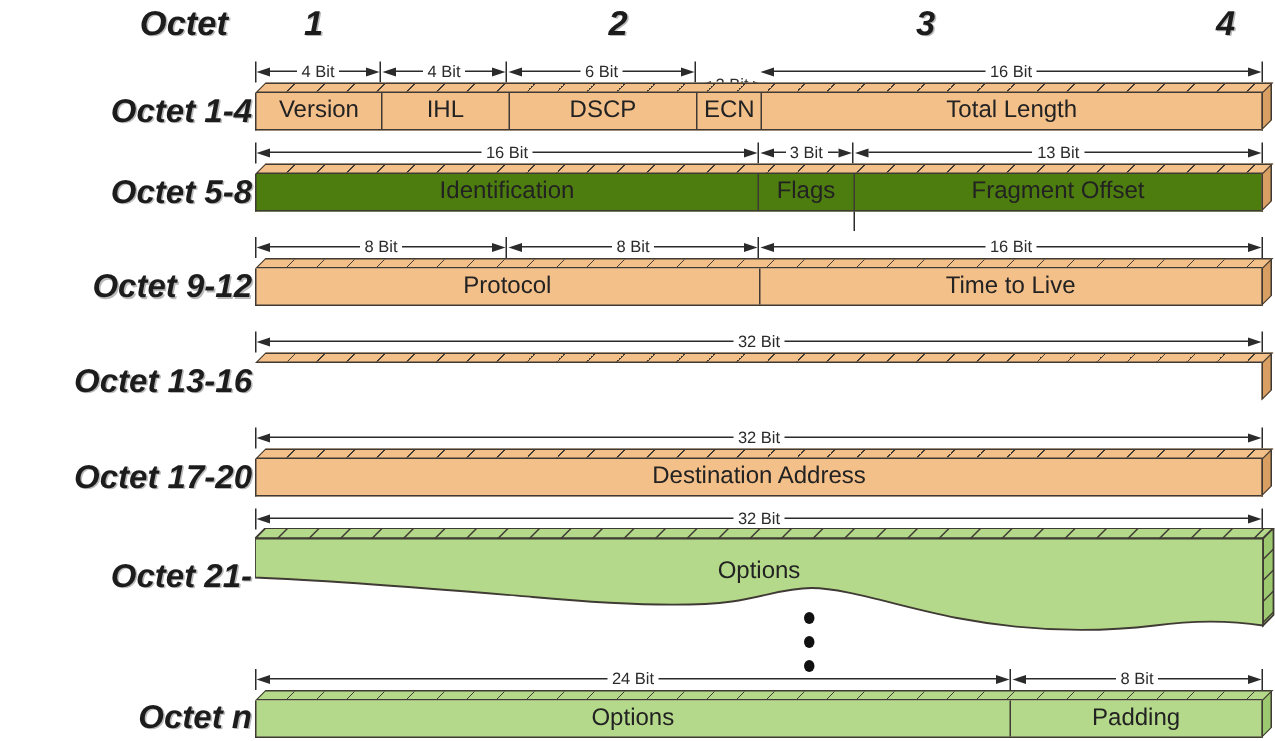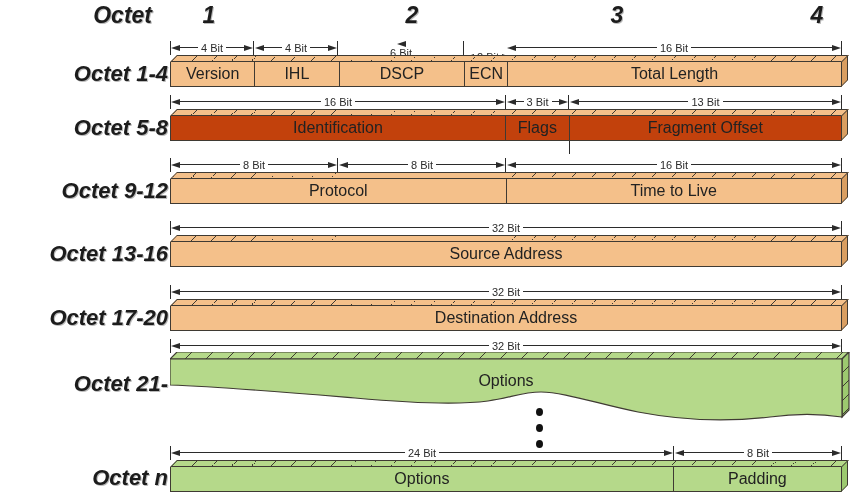--- a/index.html
+++ b/index.html
@@ -91,21 +91,21 @@
             <div class="tick tickR"></div>
           </div>
           <div class="dimseg" style="flex-grow: 4;">
             <div class="arwL"></div>
             <div class="dln"></div>
             <span class="dlb">4 Bit</span>
             <div class="dln"></div>
             <div class="arwR"></div>
             <div class="tick tickR"></div>
           </div>
-          <div class="dimseg" style="flex-grow: 6; flex-direction: column;">
+          <div class="dimseg" style="flex-grow: 6;">
             <div class="arwL"></div>
             <div class="dln"></div>
             <span class="dlb">6 Bit</span>
             <div class="dln"></div>
             <div class="arwR"></div>
             <div class="tick tickR"></div>
           </div>
           <div class="dimseg" style="flex-grow: 2; margin-top: 16px;">
             <div class="arwL"></div>
             <div class="dln"></div>
@@ -159,21 +159,21 @@
             <div class="arwL"></div>
             <div class="dln"></div>
             <span class="dlb">13 Bit</span>
             <div class="dln"></div>
             <div class="arwR"></div>
             <div class="tick tickR"></div>
           </div>
         </div>
         <div class="bar3d">
           <div class="bar-top" style="background-color: rgb(244, 192, 138); background-image: repeating-linear-gradient(90deg, transparent 0px, transparent 19px, rgb(63, 58, 51) 19px, rgb(63, 58, 51) 20px);"></div>
-          <div class="bar-front" style="background-color: #c2410c;">
+          <div class="bar-front" style="background-color: #4d7c0f;">
             <div class="field-cell" style="flex-grow: 16;">Identification</div>
             <div class="field-cell" style="flex-grow: 3;">Flags</div>
             <div class="field-cell" style="flex-grow: 13;">Fragment Offset</div>
           </div>
           <div class="bar-side" style="background-color: rgb(217, 158, 97);"></div>
         </div>
         <div class="below-tick" style="left: 399px; top: 46px;"></div>
       </div>
       <div class="row-label" style="top: 178px;">Octet 9-12</div>
       <div class="row" style="top: 158px;">
@@ -221,23 +221,20 @@
             <div class="arwL"></div>
             <div class="dln"></div>
             <span class="dlb">32 Bit</span>
             <div class="dln"></div>
             <div class="arwR"></div>
             <div class="tick tickR"></div>
           </div>
         </div>
         <div class="bar3d">
           <div class="bar-top" style="background-color: rgb(244, 192, 138); background-image: repeating-linear-gradient(90deg, transparent 0px, transparent 19px, rgb(63, 58, 51) 19px, rgb(63, 58, 51) 20px);"></div>
-          <div class="bar-front" style="background-color: rgb(244, 192, 138);">
-            <div class="field-cell" style="flex-grow: 32;">Source Address</div>
-          </div>
           <div class="bar-side" style="background-color: rgb(217, 158, 97);"></div>
         </div>
       </div>
       <div class="row-label" style="top: 305px;">Octet 17-20</div>
       <div class="row" style="top: 285px;">
         <div class="dim-row">
           <div class="dimseg" style="flex-grow: 32;">
             <div class="tick tickL"></div>
             <div class="arwL"></div>
             <div class="dln"></div>

